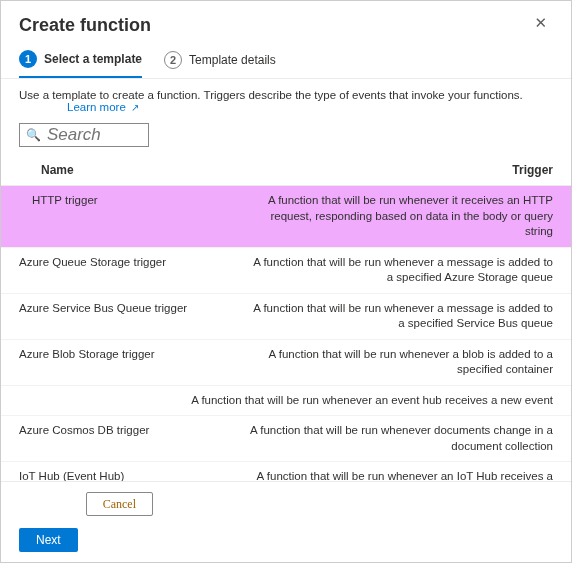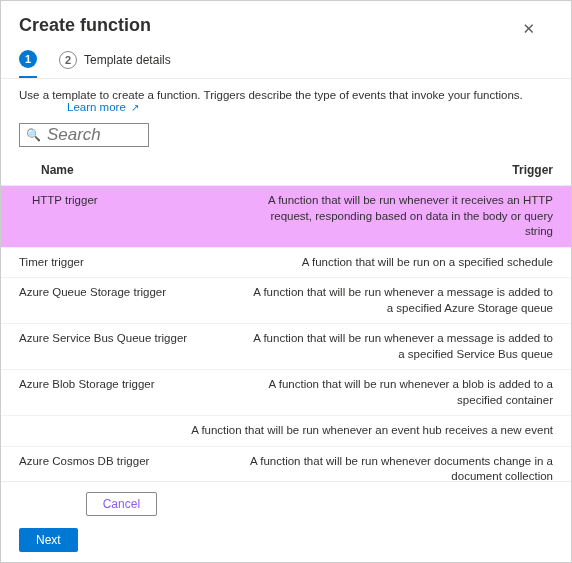--- a/index.html
+++ b/index.html
@@ -1,17 +1,17 @@
 <!DOCTYPE html>
 <html><head>
   <meta charset="utf-8">
   <style>
     * { box-sizing: border-box; margin: 0; padding: 0; }
     body { font-family: "Segoe UI", Arial, sans-serif; font-size: 12px; color: #323130; background: #fff; width: 572px; height: 563px; position: relative; border: 1px solid #ccc; }
-    .header { display: flex; justify-content: space-between; align-items: flex-end; padding: 14px 36px 8px 18px; }
+    .header { display: flex; justify-content: space-between; align-items: flex-start; padding: 14px 24px 8px 18px; }
     .title { font-size: 18px; font-weight: 600; }
     .close { font-size: 15px; color: #605e5c; cursor: pointer; line-height: 1; }
     .stepper { display: flex; gap: 22px; padding: 6px 18px 0 18px; }
     .step { display: flex; align-items: center; gap: 7px; padding-bottom: 8px; }
     .step.active { border-bottom: 2px solid #0078d4; }
     .badge { width: 18px; height: 18px; border-radius: 50%; display: flex; align-items: center; justify-content: center; font-size: 11px; font-weight: 600; }
     .step.active .badge { background: #0078d4; color: #fff; }
     .step:not(.active) .badge { border: 1px solid #8a8886; color: #605e5c; background: #fff; }
     .step-label { font-size: 12px; }
     .step.active .step-label { font-weight: 600; }
@@ -26,33 +26,34 @@
     .table-wrap { padding: 0 0 54px 0; }
     .thead, .trow { display: flex; padding: 0 18px; }
     .c-name { width: 230px; flex-shrink: 0; padding-right: 12px; }
     .c-trigger { flex: 1; text-align: right; }
     .thead { font-weight: 600; font-size: 12px; padding-top: 4px; padding-bottom: 8px; border-bottom: 1px solid #edebe9; padding-left: 40px; }
     .trow { font-size: 11.5px; padding-top: 7px; padding-bottom: 7px; border-bottom: 1px solid #f3f2f1; line-height: 1.35; cursor: pointer; }
     .trow.selected { background: #f0abfc; padding-left: 31px; }
     .footer { position: absolute; bottom: 0; left: 0; right: 0; padding: 10px 18px; display: flex; gap: 8px; background: #fff; border-top: 1px solid #edebe9; }
     .btn { height: 24px; padding: 0 16px; font-size: 12px; border-radius: 2px; cursor: pointer; border: 1px solid transparent; }
     .btn-primary { background: #0078d4; color: #fff; margin-top: 36px; }
-    .btn-secondary { background: #fff; color: #8b5cf6; border: 1px solid #8a8886; }
+    .btn-secondary { background: #fff; color: #a16207; border: 1px solid #8a8886; font-family: Liberation Serif, serif; }
   </style>
 </head>
 <body>
 
 <div class="header">
   <div class="title">Create function</div>
   <div class="close">✕</div>
 </div>
 
 <div class="stepper" id="stepper">
     <div class="step active">
       <span class="badge">1</span>
+      <span class="step-label">Select a template</span>
     </div>
     <div class="step">
       <span class="badge">2</span>
       <span class="step-label">Template details</span>
     </div>
   </div>
 <div class="divider"></div>
 
 <div class="desc">
   <span>Use a template to create a function. Triggers describe the type of events that invoke your functions. </span>
@@ -73,24 +74,20 @@
   <div class="thead">
     <div class="c-name">Name</div>
     <div class="c-trigger">Trigger</div>
   </div>
   <div id="tbody">
       <div class="trow selected">
         <div class="c-name">HTTP trigger</div>
         <div class="c-trigger">A function that will be run whenever it receives an HTTP request, responding based on data in the body or query string</div>
       </div>
       <div class="trow">
-        <div class="c-name">Timer trigger</div>
-        <div class="c-trigger">A function that will be run on a specified schedule</div>
-      </div>
-      <div class="trow">
         <div class="c-name">Azure Queue Storage trigger</div>
         <div class="c-trigger">A function that will be run whenever a message is added to a specified Azure Storage queue</div>
       </div>
       <div class="trow">
         <div class="c-name">Azure Service Bus Queue trigger</div>
         <div class="c-trigger">A function that will be run whenever a message is added to a specified Service Bus queue</div>
       </div>
       <div class="trow">
         <div class="c-name">Azure Blob Storage trigger</div>
         <div class="c-trigger">A function that will be run whenever a blob is added to a specified container</div>

